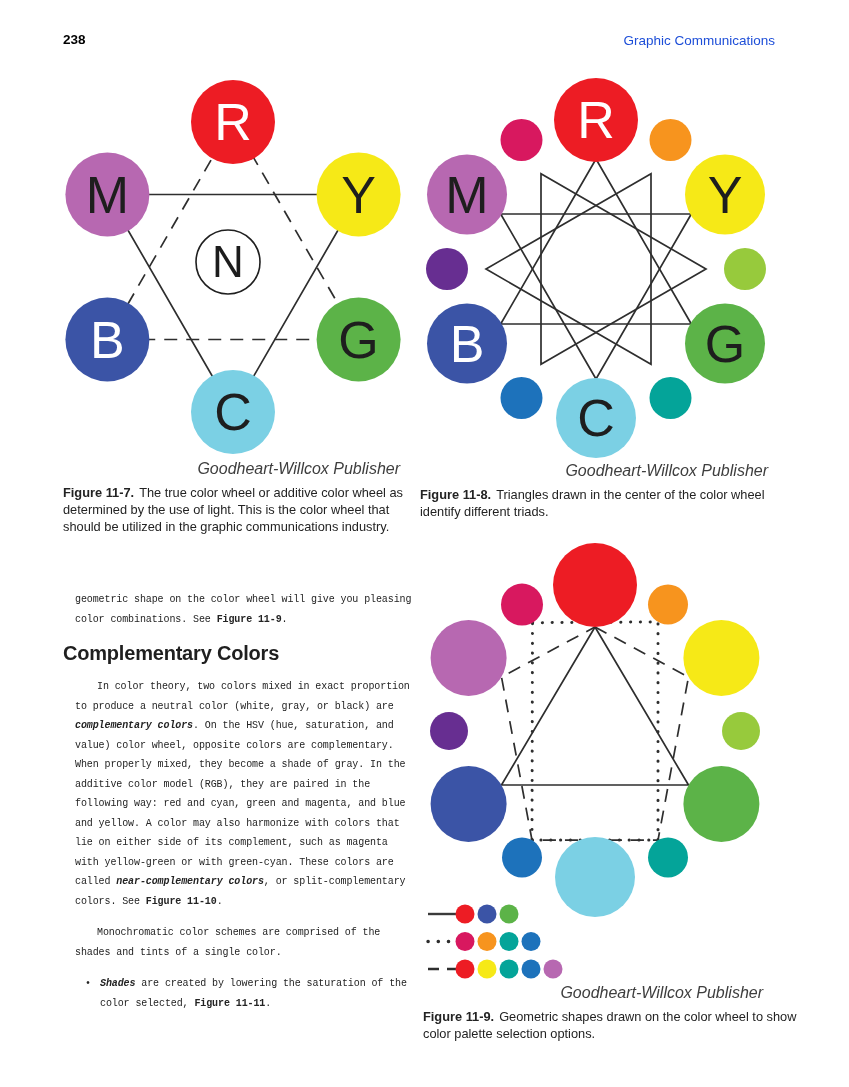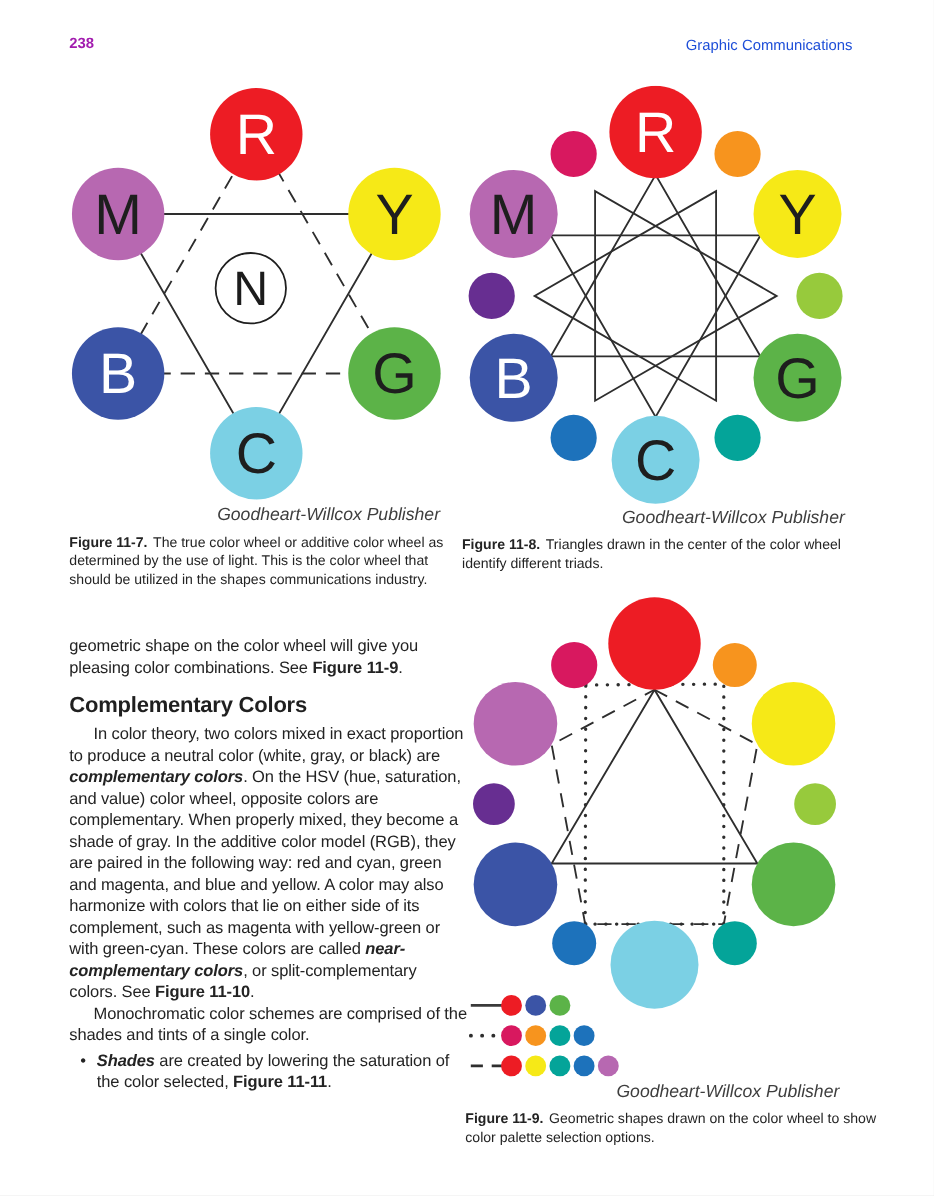--- a/index.html
+++ b/index.html
@@ -1,20 +1,20 @@
 <!DOCTYPE html>
 <html><head>
 <meta charset="utf-8">
 <style>
   html,body{margin:0;padding:0;background:#e8e8e8;}
   .page{position:relative;width:849px;height:1087px;background:#ffffff;margin:0 auto;
         font-family:"Liberation Sans","DejaVu Sans",sans-serif;color:#232323;overflow:hidden;}
 
   
-  .pagenum{position:absolute;left:63px;top:32px;font-size:13.5px;font-weight:700;color:#a21caf;}
+  .pagenum{position:absolute;left:63px;top:32px;font-size:13.5px;font-weight:700;color:#000000;}
   .runhead{position:absolute;top:33px;right:74px;font-size:13.5px;color:#1d4ed8;}
 
   
   figure{margin:0;padding:0;}
   #fig7{position:absolute;left:63px;top:80px;width:349px;}
   #fig8{position:absolute;left:420px;top:78px;width:385px;}
   #fig9{position:absolute;left:423px;top:540px;width:407px;}
   svg{display:block;}
   svg text{font-family:"Liberation Sans","DejaVu Sans",sans-serif;}
   .shp{fill:none;stroke:#2e2e2e;stroke-width:1.7;}
@@ -28,21 +28,21 @@
   .credit{font-style:italic;font-size:16px;color:#3e3e3e;text-align:right;margin-top:2px;}
   #fig7 .credit{padding-right:12px;}
   #fig8 .credit{padding-right:37px;}
   #fig9 .credit{padding-right:67px;}
   .figcap{font-size:12.8px;line-height:17.2px;color:#232323;margin-top:6px;}
   #fig9 .figcap{width:392px;}
   .cap-label{font-weight:700;margin-right:5px;}
 
   
   .leftcol{position:absolute;left:63px;top:578px;width:362px;}
-  .bp{font-size:15px;line-height:19.5px;margin:0;letter-spacing:-0.1px;}
+  .bp{font-size:10px;line-height:19.5px;margin:12px;letter-spacing:-0.1px;font-family:Liberation Mono, monospace;}
   .bp.sp{margin-bottom:13px;}
   .ind{text-indent:22px;}
   h2{font-size:20px;font-weight:700;color:#1f1f1f;margin:12px 0 5px;letter-spacing:-0.2px;}
   .leftcol ul{list-style:none;margin:4px 0 0;padding:0;}
   .leftcol li{position:relative;padding-left:25px;}
   .leftcol li::before{content:"\2022";position:absolute;left:10px;top:0;}
   .b{font-weight:700;}
   .i{font-style:italic;}
 
   .copyright{position:absolute;top:1042px;left:423px;width:342px;text-align:right;
@@ -70,21 +70,21 @@
         <text x="295.6" y="277.5" font-size="52" fill="#1e1e1e" text-anchor="middle">G</text>
         <circle cx="170" cy="332" r="42" fill="#7bd0e4"></circle>
         <text x="170" y="350" font-size="52" fill="#1e1e1e" text-anchor="middle">C</text>
         <circle cx="44.4" cy="259.5" r="42" fill="#3b54a6"></circle>
         <text x="44.4" y="277.5" font-size="52" fill="#ffffff" text-anchor="middle">B</text>
         <circle cx="44.4" cy="114.5" r="42" fill="#b768b1"></circle>
         <text x="44.4" y="132.5" font-size="52" fill="#1e1e1e" text-anchor="middle">M</text>
       </svg>
     <div class="credit">Goodheart-Willcox Publisher</div>
     <figcaption class="figcap">
-      <span class="cap-label">Figure 11-7.</span><span>The true color wheel or additive color wheel as determined by the use of light. This is the color wheel that should be utilized in the shapes communications industry.</span>
+      <span class="cap-label">Figure 11-7.</span><span>The true color wheel or additive color wheel as determined by the use of light. This is the color wheel that should be utilized in the graphic communications industry.</span>
     </figcaption>
   </figure>
 
   <figure id="fig8">
     <svg width="385" height="382" viewBox="0 0 385 382">
         <polygon points="176,81 80.7,246 271.3,246" class="shp solid"></polygon>
         <polygon points="121,95.7 121,286.3 286,191" class="shp solid"></polygon>
         <polygon points="80.7,136 176,301 271.3,136" class="shp solid"></polygon>
         <polygon points="231,95.7 66,191 231,286.3" class="shp solid"></polygon>
         <circle cx="176" cy="42" r="42" fill="#ed1c24"></circle>

